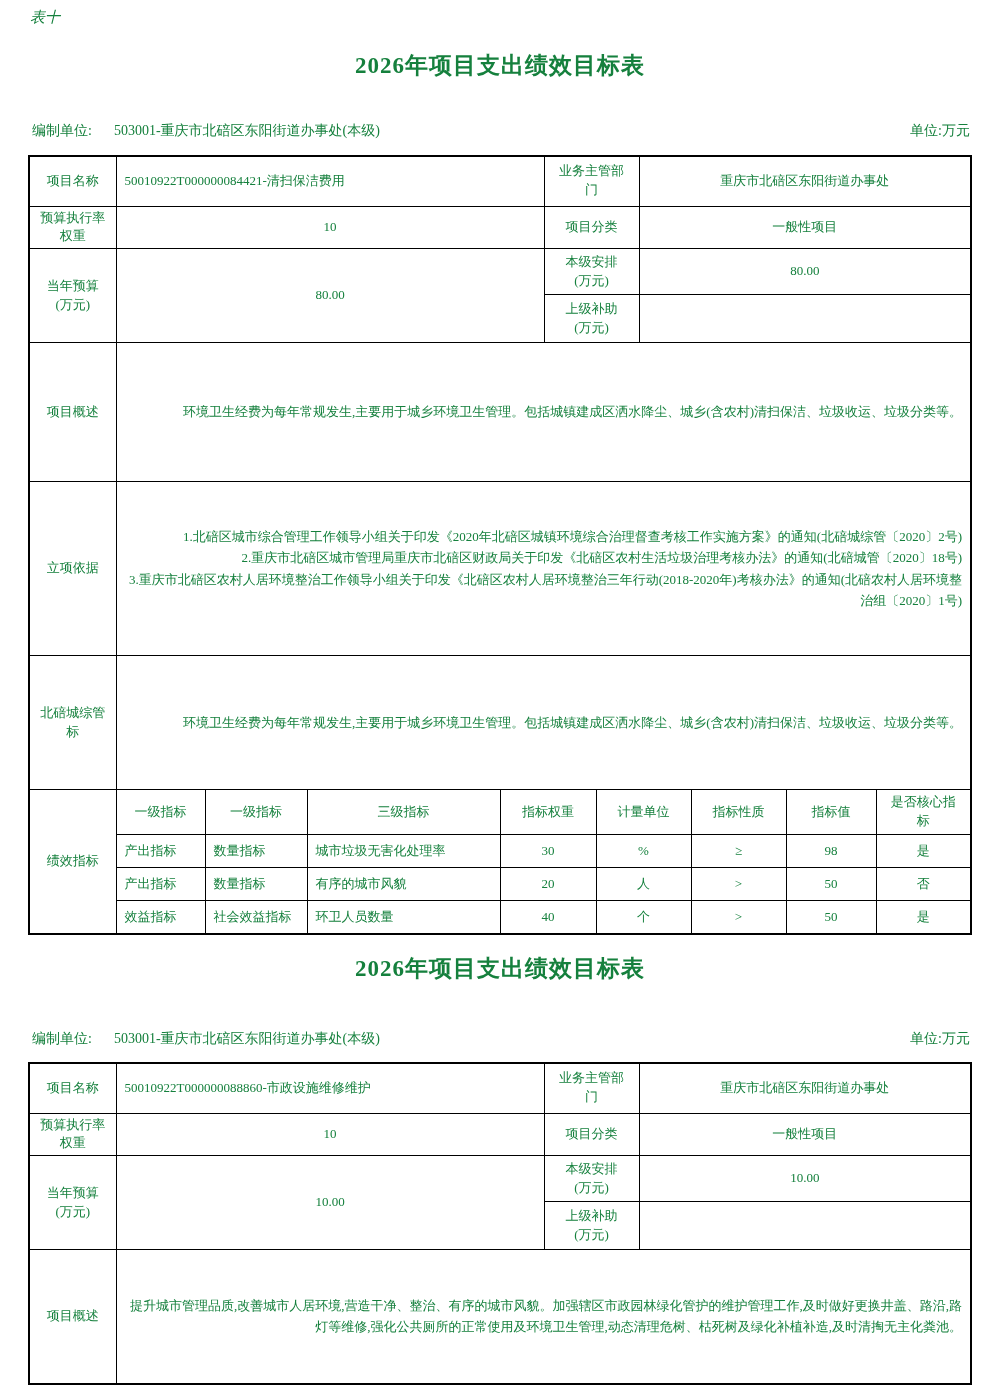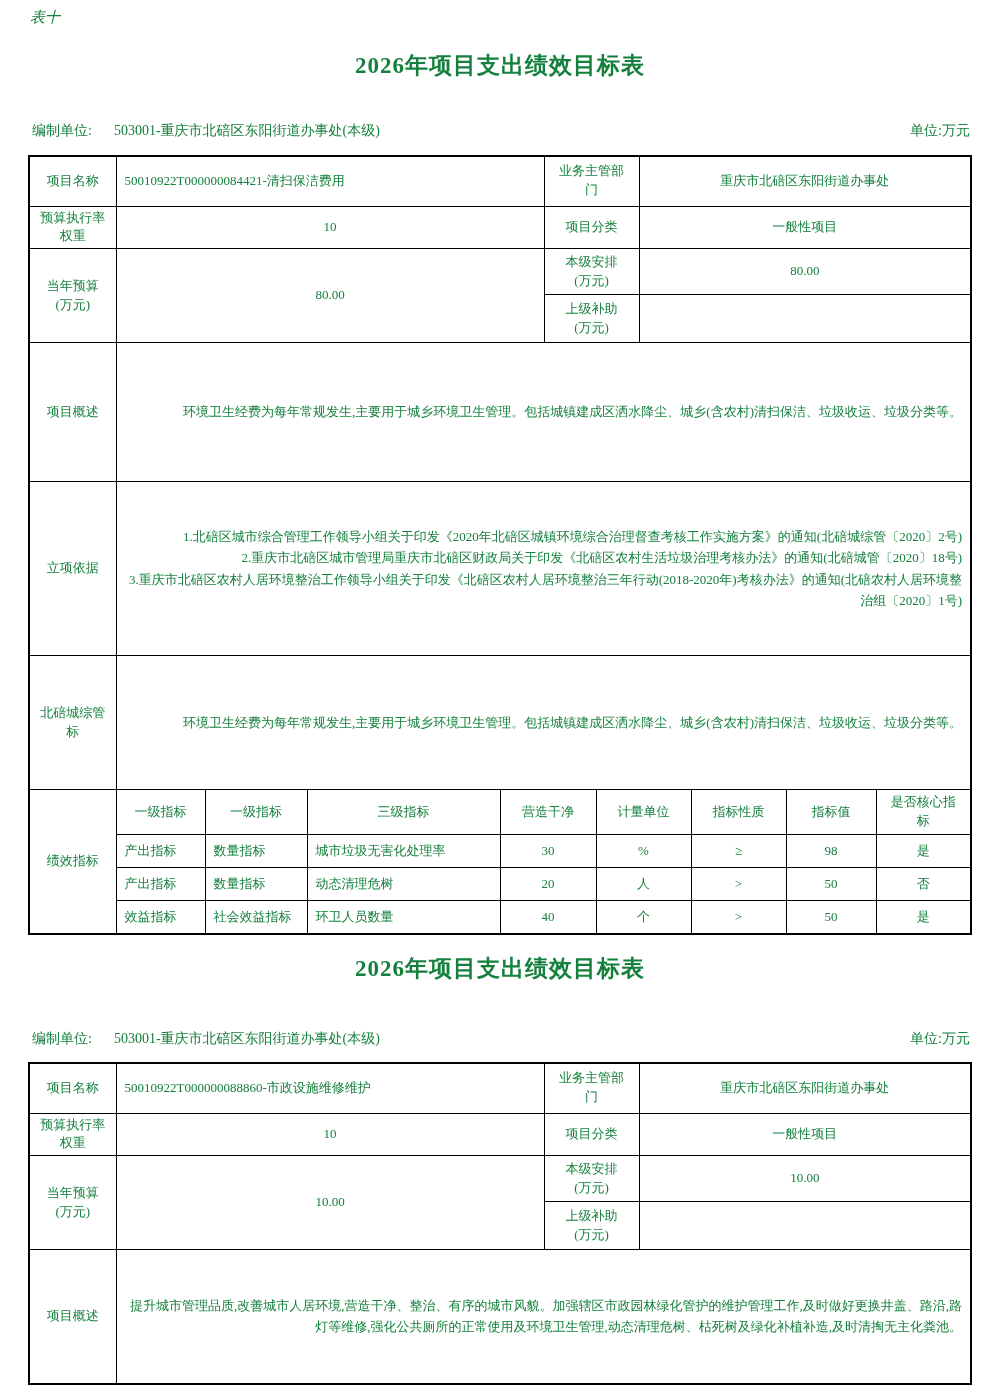--- a/index.html
+++ b/index.html
@@ -95,41 +95,41 @@
     <tr style="height:134px">
       <td>北碚城综管
 标</td>
       <td colspan="10" class="txt">环境卫生经费为每年常规发生,主要用于城乡环境卫生管理。包括城镇建成区洒水降尘、城乡(含农村)清扫保洁、垃圾收运、垃圾分类等。</td>
     </tr>
     <tr style="height:45px">
       <td rowspan="4">绩效指标</td>
       <td>一级指标</td>
       <td>一级指标</td>
       <td>三级指标</td>
-      <td colspan="2">营造干净</td>
+      <td colspan="2">指标权重</td>
       <td colspan="2">计量单位</td>
       <td>指标性质</td>
       <td>指标值</td>
       <td>是否核心指
 标</td>
     </tr>
     <tr style="height:33px">
       <td class="val-left">产出指标</td>
       <td class="val-left">数量指标</td>
       <td class="val-left">城市垃圾无害化处理率</td>
       <td colspan="2">30</td>
       <td colspan="2">%</td>
       <td>≥</td>
       <td>98</td>
       <td>是</td>
     </tr>
     <tr style="height:33px">
       <td class="val-left">产出指标</td>
       <td class="val-left">数量指标</td>
-      <td class="val-left">动态清理危树</td>
+      <td class="val-left">有序的城市风貌</td>
       <td colspan="2">20</td>
       <td colspan="2">人</td>
       <td>&gt;</td>
       <td>50</td>
       <td>否</td>
     </tr>
     <tr style="height:33px">
       <td class="val-left">效益指标</td>
       <td class="val-left">社会效益指标</td>
       <td class="val-left">环卫人员数量</td>

